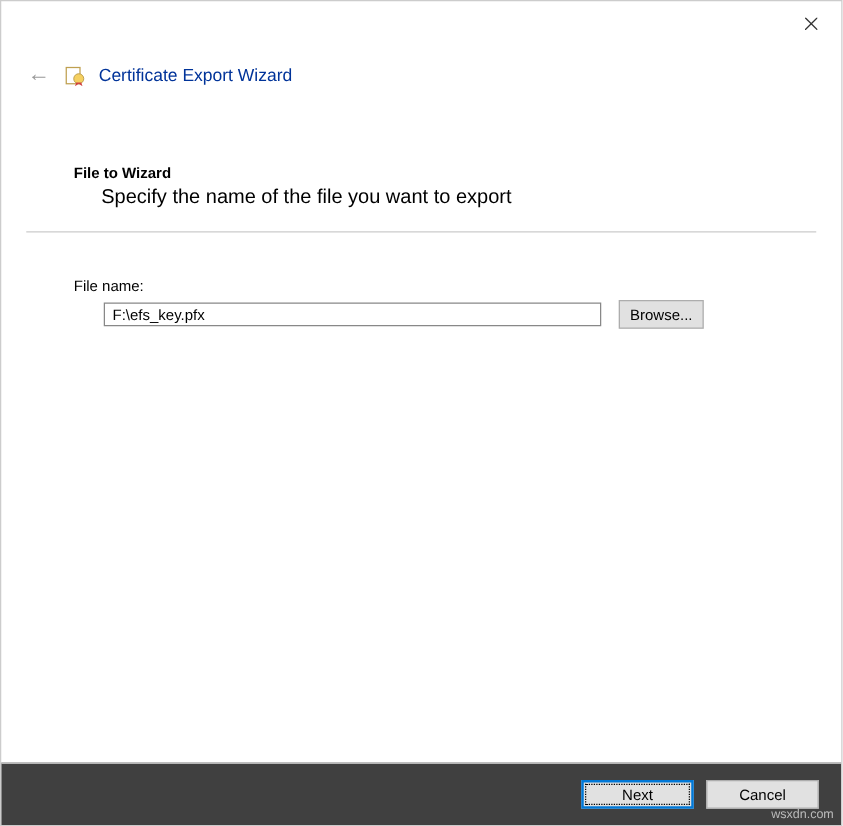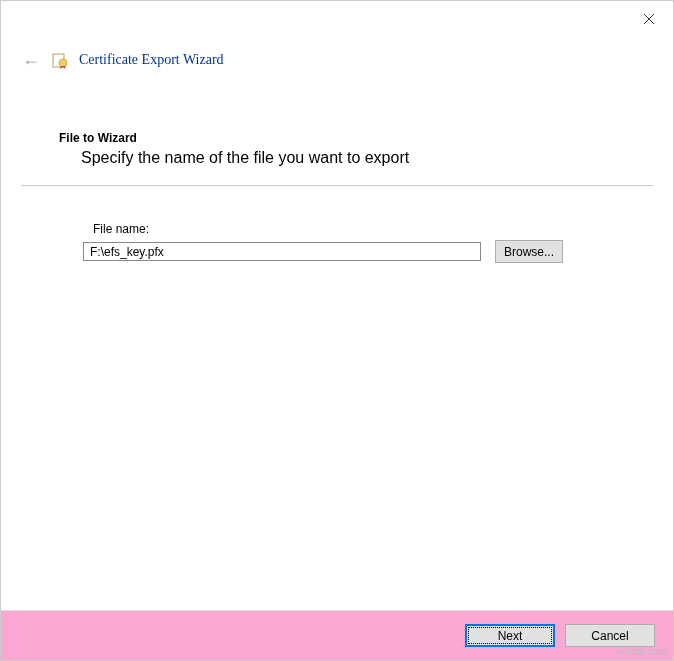--- a/index.html
+++ b/index.html
@@ -51,21 +51,20 @@
       display: inline-block;
     }
     .wizard-icon svg {
       width: 18px;
       height: 18px;
     }
     .wizard-title {
       color: #003399;
       font-size: 14px;
       font-weight: 400;
-      font-family: Liberation Serif, serif;
     }
     .content-area {
       position: absolute;
       top: 130px;
       left: 20px;
       right: 20px;
     }
     .section-heading {
       font-weight: 700;
       font-size: 12px;
@@ -80,21 +79,21 @@
       margin-bottom: 18px;
     }
     .hr-line {
       border: none;
       border-top: 1px solid #ccc;
       margin: 0 0 36px 0;
     }
     .field-label {
       font-size: 12px;
       color: #000;
-      margin-left: 72px;
+      margin-left: 38px;
       margin-bottom: 4px;
     }
     .field-row {
       margin-left: 62px;
       display: flex;
       align-items: center;
       gap: 14px;
     }
     .text-input {
       width: 398px;
@@ -114,21 +113,21 @@
       font-size: 12px;
       cursor: pointer;
       text-align: center;
     }
     .footer-bar {
       position: absolute;
       bottom: 0;
       left: 0;
       right: 0;
       height: 50px;
-      background: #f9a8d4;
+      background: #404040;
       border-top: 1px solid #ddd;
       display: flex;
       align-items: center;
       justify-content: flex-end;
       padding-right: 18px;
       gap: 10px;
     }
     .footer-btn {
       width: 90px;
       height: 23px;

